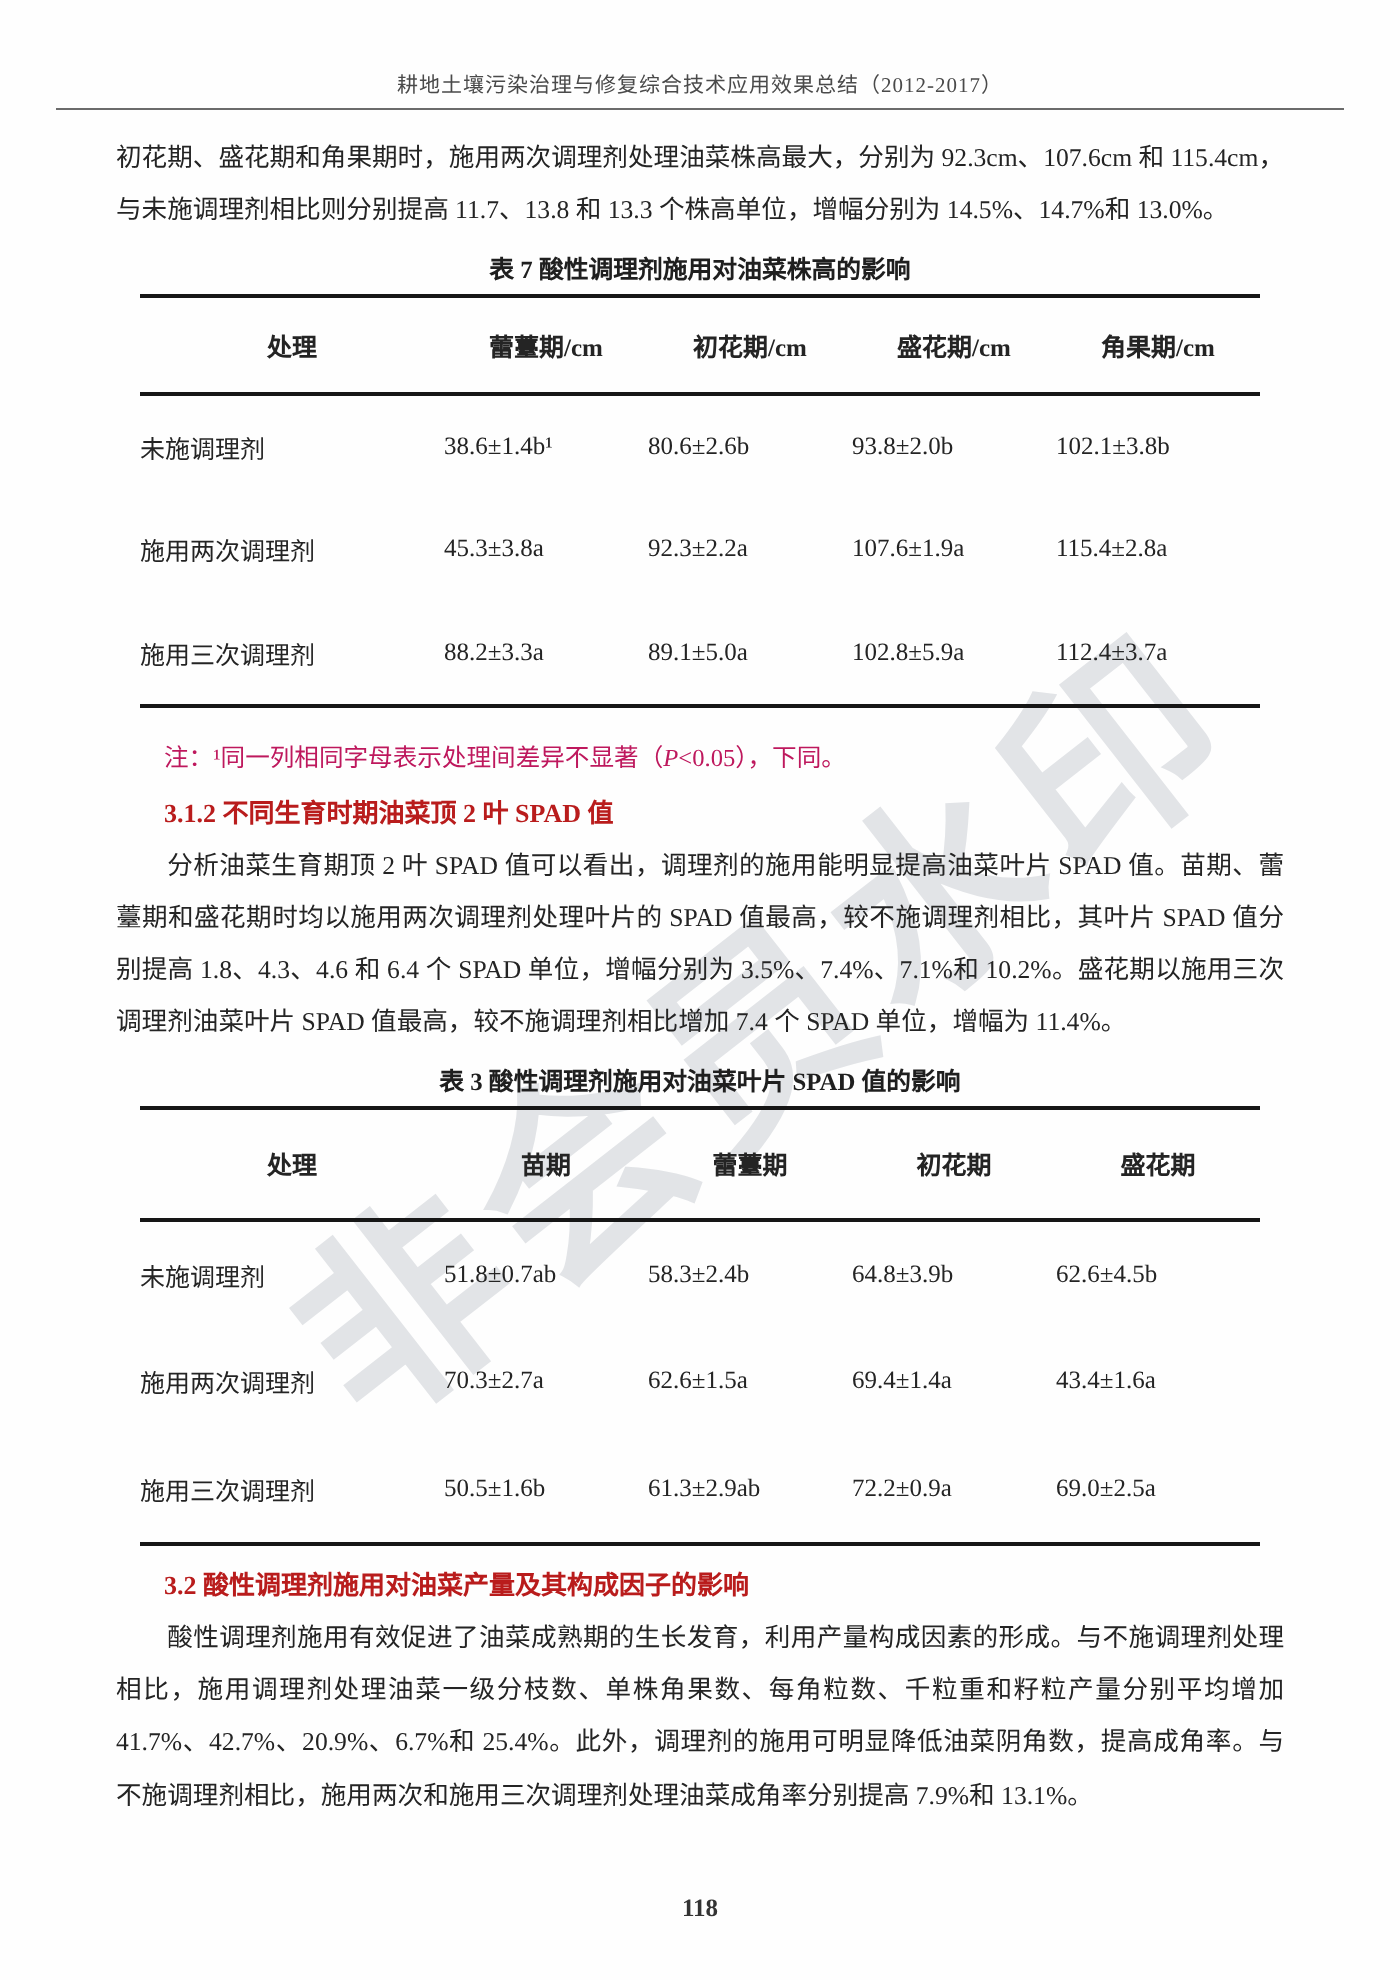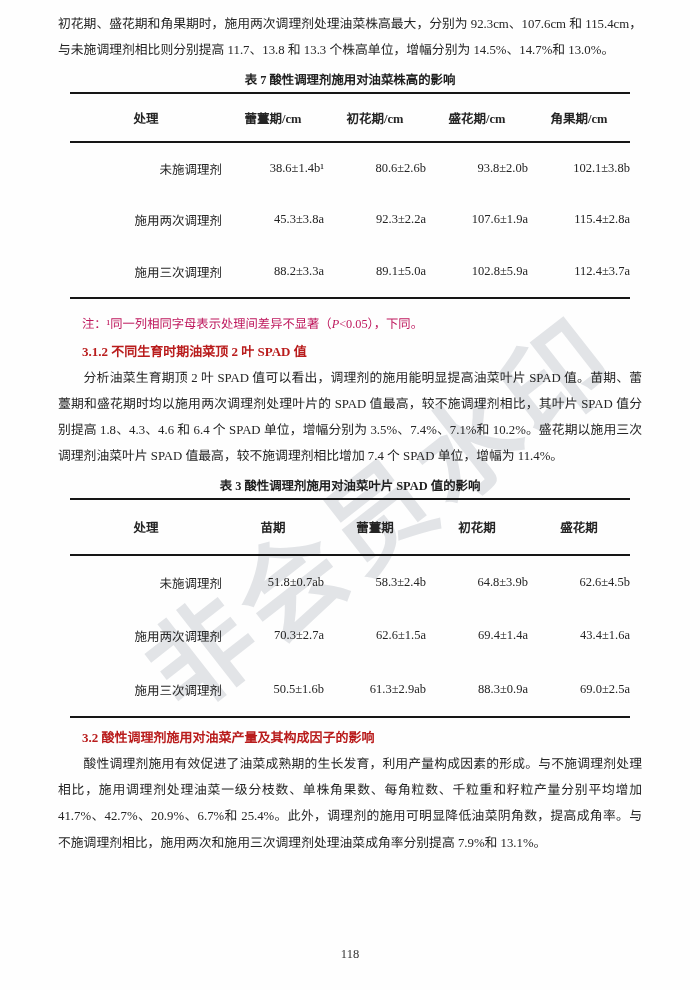--- a/index.html
+++ b/index.html
@@ -54,21 +54,21 @@
     table-layout:fixed;
   }
   table.three-line thead tr { border-bottom:2px solid #161616; }
   table.three-line th {
     font-weight:bold;
     height:49px;
     text-align:center;
   }
   table.three-line td {
     height:52px;
-    text-align:right;
+    text-align:left;
   }
   #table3 th { height:56px; }
   #table3 td { height:54px; }
   col.c-treat { width:152px; }
   col.c-val { width:102px; }
 
   .note {
     font-size:12.3px;
     padding-left:24px;
     margin-top:15px;
@@ -85,20 +85,21 @@
   }
 
   .page-number {
     position:absolute;
     left:0; right:0;
     bottom:28px;
     text-align:center;
     font-size:12.5px;
     color:#333;
     z-index:2;
+    font-weight:bold;
   }
 
   .watermark {
     position:absolute;
     left:62px; top:432px;
     width:630px;
     text-align:center;
     font-size:104px;
     font-weight:bold;
     letter-spacing:8px;
@@ -111,20 +112,23 @@
     user-select:none;
   }
 </style>
 </head>
 <body>
 
 <div class="page">
 
   <div class="watermark">非会员水印</div>
 
+  <header class="running-header">
+    <span>耕地土壤污染治理与修复综合技术应用效果总结（2012-2017）</span>
+  </header>
 
   <main>
 
     <p class="body-text">初花期、盛花期和角果期时，施用两次调理剂处理油菜株高最大，分别为 92.3cm、107.6cm 和 115.4cm，与未施调理剂相比则分别提高 11.7、13.8 和 13.3 个株高单位，增幅分别为 14.5%、14.7%和 13.0%。</p>
 
     <div class="table-caption">表 7 酸性调理剂施用对油菜株高的影响</div>
 
     <table class="three-line" id="table2">
       <colgroup>
         <col class="c-treat">
@@ -204,21 +208,21 @@
           <td>施用两次调理剂</td>
           <td>70.3±2.7a</td>
           <td>62.6±1.5a</td>
           <td>69.4±1.4a</td>
           <td>43.4±1.6a</td>
         </tr>
         <tr>
           <td>施用三次调理剂</td>
           <td>50.5±1.6b</td>
           <td>61.3±2.9ab</td>
-          <td>88.3±0.9a</td>
+          <td>72.2±0.9a</td>
           <td>69.0±2.5a</td>
         </tr>
       </tbody>
     </table>
 
     <h3 class="section-heading">3.2 酸性调理剂施用对油菜产量及其构成因子的影响</h3>
 
     <p class="body-text indent">酸性调理剂施用有效促进了油菜成熟期的生长发育，利用产量构成因素的形成。与不施调理剂处理相比，施用调理剂处理油菜一级分枝数、单株角果数、每角粒数、千粒重和籽粒产量分别平均增加 41.7%、42.7%、20.9%、6.7%和 25.4%。此外，调理剂的施用可明显降低油菜阴角数，提高成角率。与不施调理剂相比，施用两次和施用三次调理剂处理油菜成角率分别提高 7.9%和 13.1%。</p>
 
   </main>

